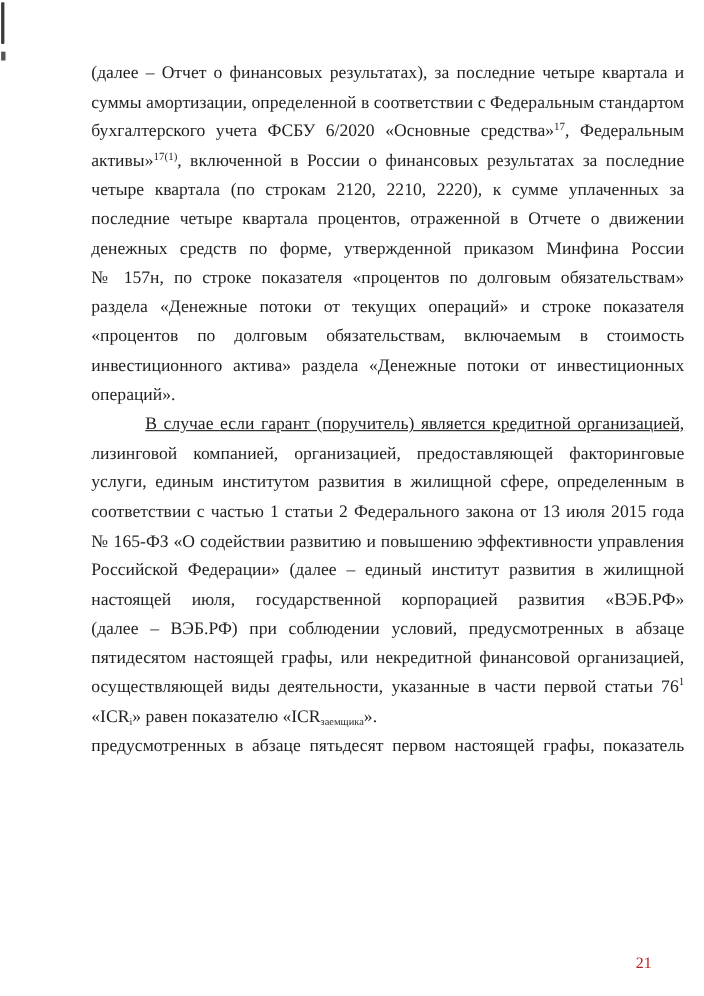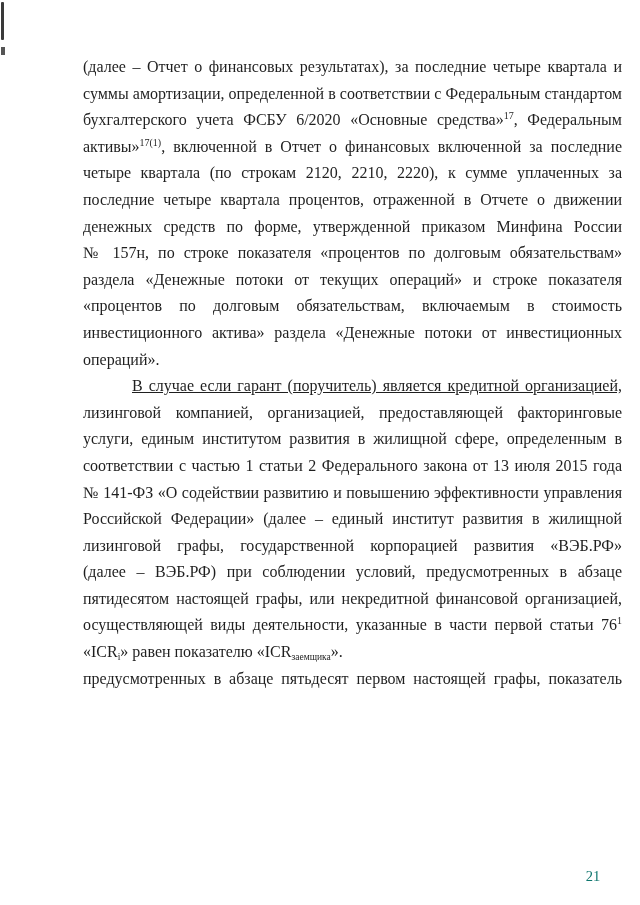--- a/index.html
+++ b/index.html
@@ -74,54 +74,54 @@
     position: relative;
     top: 3px;
   }
   .page-number {
     position: absolute;
     left: 578px;
     top: 866px;
     width: 30px;
     font-size: 14.5px;
     line-height: 20px;
-    color: #0f766e;
-    text-align: center;
+    color: #b91c1c;
+    text-align: left;
   }
 </style>
 </head>
 <body>
 
 <div class="page">
   <div class="scan-bar"></div>
   <div class="scan-dot"></div>
 
   <div class="document-body">
       <div class="paragraph">
         <div class="line"><span>(далее – Отчет о финансовых результатах), за последние четыре квартала и</span></div>
         <div class="line"><span>суммы амортизации, определенной в соответствии с Федеральным стандартом</span></div>
         <div class="line"><span>бухгалтерского учета ФСБУ 6/2020 «Основные средства»</span><span class="sup">17</span><span>, Федеральным</span></div>
-        <div class="line"><span>активы»</span><span class="sup">17(1)</span><span>, включенной в Отчет о финансовых включенной за последние</span></div>
+        <div class="line"><span>активы»</span><span class="sup">17(1)</span><span>, включенной в России о финансовых результатах за последние</span></div>
         <div class="line"><span>четыре квартала (по строкам 2120, 2210, 2220), к сумме уплаченных за</span></div>
         <div class="line"><span>последние четыре квартала процентов, отраженной в Отчете о движении</span></div>
         <div class="line"><span>денежных средств по форме, утвержденной приказом Минфина России</span></div>
         <div class="line"><span>№ 157н, по строке показателя «процентов по долговым обязательствам»</span></div>
         <div class="line"><span>раздела «Денежные потоки от текущих операций» и строке показателя</span></div>
         <div class="line"><span>«процентов по долговым обязательствам, включаемым в стоимость</span></div>
         <div class="line"><span>инвестиционного актива» раздела «Денежные потоки от инвестиционных</span></div>
         <div class="line last"><span>операций».</span></div>
       </div>
       <div class="paragraph">
         <div class="line indent"><span>В случае если гарант (поручитель) является кредитной организацией,</span></div>
         <div class="line"><span>лизинговой компанией, организацией, предоставляющей факторинговые</span></div>
         <div class="line"><span>услуги, единым институтом развития в жилищной сфере, определенным в</span></div>
         <div class="line"><span>соответствии с частью 1 статьи 2 Федерального закона от 13 июля 2015 года</span></div>
-        <div class="line"><span>№ 141-ФЗ «О содействии развитию и повышению эффективности управления</span></div>
+        <div class="line"><span>№ 165-ФЗ «О содействии развитию и повышению эффективности управления</span></div>
         <div class="line"><span>Российской Федерации» (далее – единый институт развития в жилищной</span></div>
-        <div class="line"><span>лизинговой графы, государственной корпорацией развития «ВЭБ.РФ»</span></div>
+        <div class="line"><span>настоящей июля, государственной корпорацией развития «ВЭБ.РФ»</span></div>
         <div class="line"><span>(далее – ВЭБ.РФ) при соблюдении условий, предусмотренных в абзаце</span></div>
         <div class="line"><span>пятидесятом настоящей графы, или некредитной финансовой организацией,</span></div>
         <div class="line"><span>осуществляющей виды деятельности, указанные в части первой статьи 76</span><span class="sup">1</span></div>
         <div class="line last"><span>«ICR</span><span class="sub">i</span><span>» равен показателю «ICR</span><span class="sub">заемщика</span><span>».</span></div>
         <div class="line"><span>предусмотренных в абзаце пятьдесят первом настоящей графы, показатель</span></div>
       </div>
     </div>
 
   <div class="page-number">21</div>
 </div>

